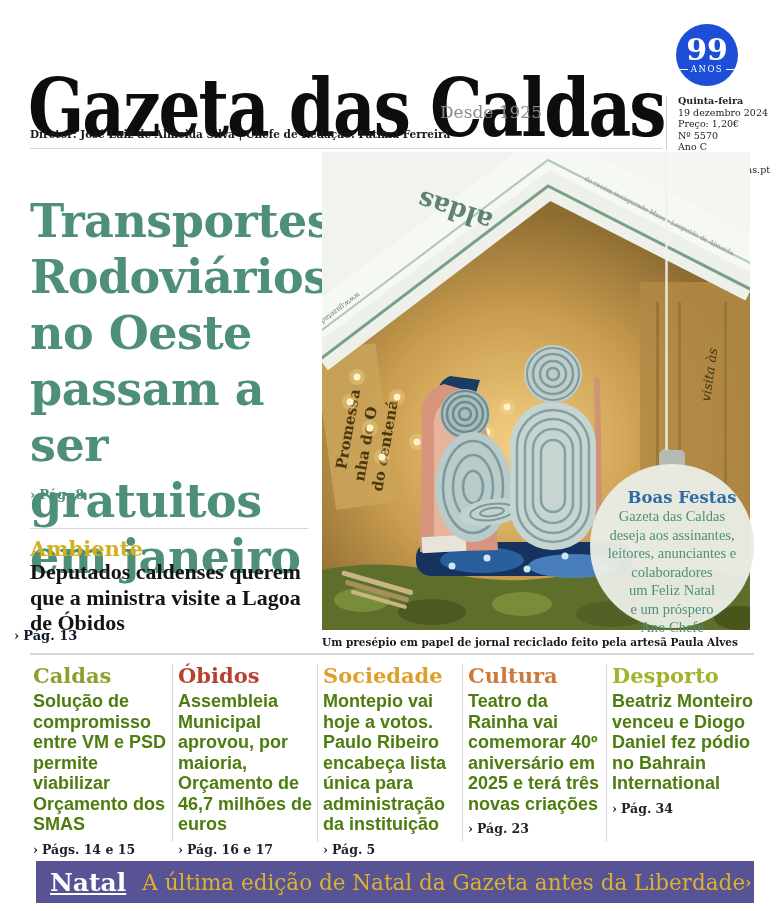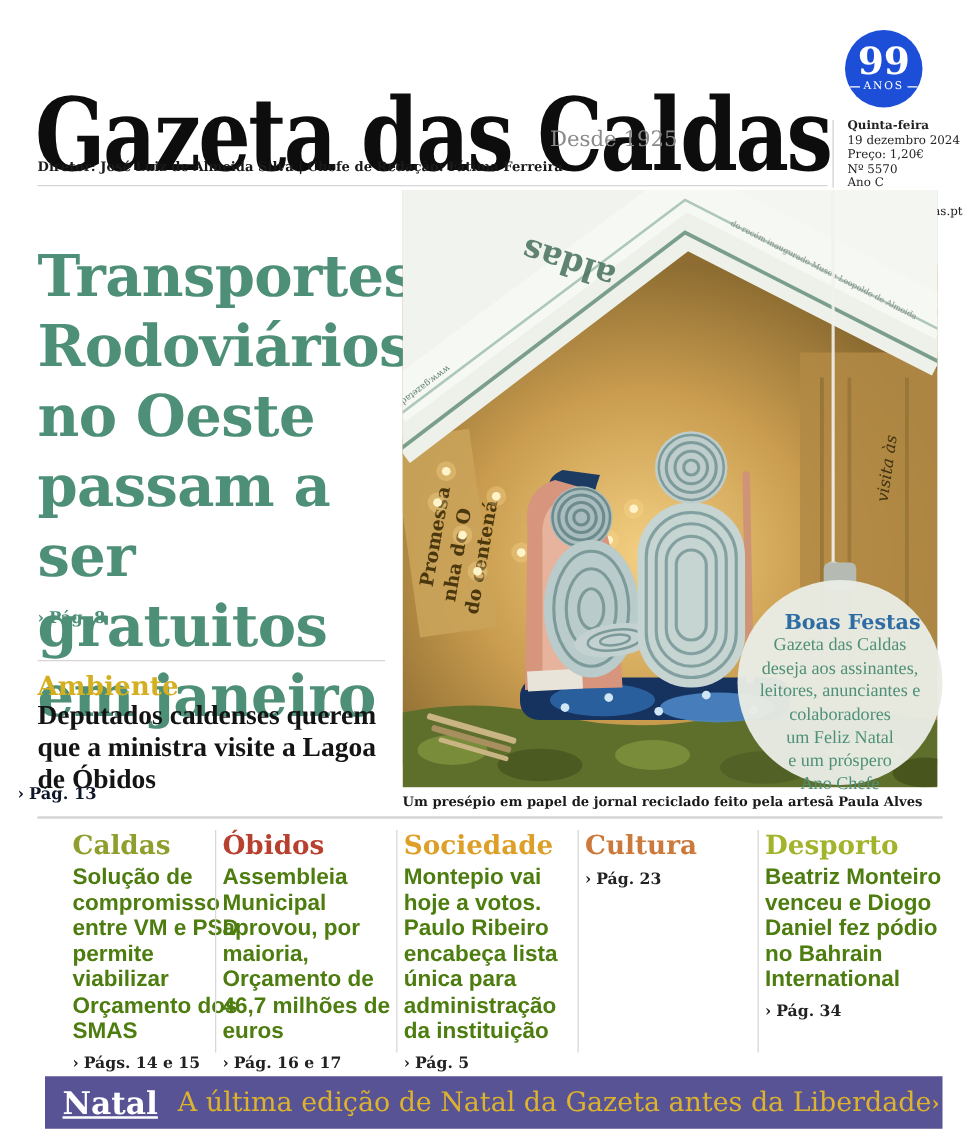--- a/index.html
+++ b/index.html
@@ -270,21 +270,21 @@
     <div class="orn-line">colaboradores</div>
     <div class="orn-line">um Feliz Natal</div>
     <div class="orn-line">e um próspero</div>
     <div class="orn-line">Ano Chefe</div>
   </div>
 
   <figcaption class="abs caption">Um presépio em papel de jornal reciclado feito pela artesã Paula Alves</figcaption>
 
   <div class="abs rule" style="left:30px;top:653px;width:724px;height:1.5px;"></div>
 
-  <article class="abs col" style="left:33px;margin-left:25px;">
+  <article class="abs col" style="left:33px;">
     <div class="kicker" style="color: rgb(143, 158, 44);">Caldas</div>
     <div class="hl">Solução de compromisso entre VM e PSD permite viabilizar Orçamento dos SMAS</div>
     <div class="pageref"><span class="chev">›</span><span>Págs. 14 e 15</span></div>
   </article>
   <div class="abs vline" style="left:172px;top:664px;height:178px;background:#d8d8d8;"></div>
 
   <article class="abs col" style="left:178px;">
     <div class="kicker" style="color: rgb(184, 64, 47);">Óbidos</div>
     <div class="hl">Assembleia Municipal aprovou, por maioria, Orçamento de 46,7 milhões de euros</div>
     <div class="pageref"><span class="chev">›</span><span>Pág. 16 e 17</span></div>
@@ -293,20 +293,21 @@
 
   <article class="abs col" style="left:323px;">
     <div class="kicker" style="color: rgb(221, 159, 39);">Sociedade</div>
     <div class="hl">Montepio vai hoje a votos. Paulo Ribeiro encabeça lista única para administração da instituição</div>
     <div class="pageref"><span class="chev">›</span><span>Pág. 5</span></div>
   </article>
   <div class="abs vline" style="left:462px;top:664px;height:178px;background:#d8d8d8;"></div>
 
   <article class="abs col" style="left:468px;">
     <div class="kicker" style="color: rgb(204, 122, 60);">Cultura</div>
+    <div class="hl">Teatro da Rainha vai comemorar 40º aniversário em 2025 e terá três novas criações</div>
     <div class="pageref"><span class="chev">›</span><span>Pág. 23</span></div>
   </article>
   <div class="abs vline" style="left:606px;top:664px;height:178px;background:#d8d8d8;"></div>
 
   <article class="abs col" style="left:612px;width:142px;">
     <div class="kicker" style="color: rgb(163, 179, 44);">Desporto</div>
     <div class="hl">Beatriz Monteiro venceu e Diogo Daniel fez pódio no Bahrain International</div>
     <div class="pageref"><span class="chev">›</span><span>Pág. 34</span></div>
   </article>
 

